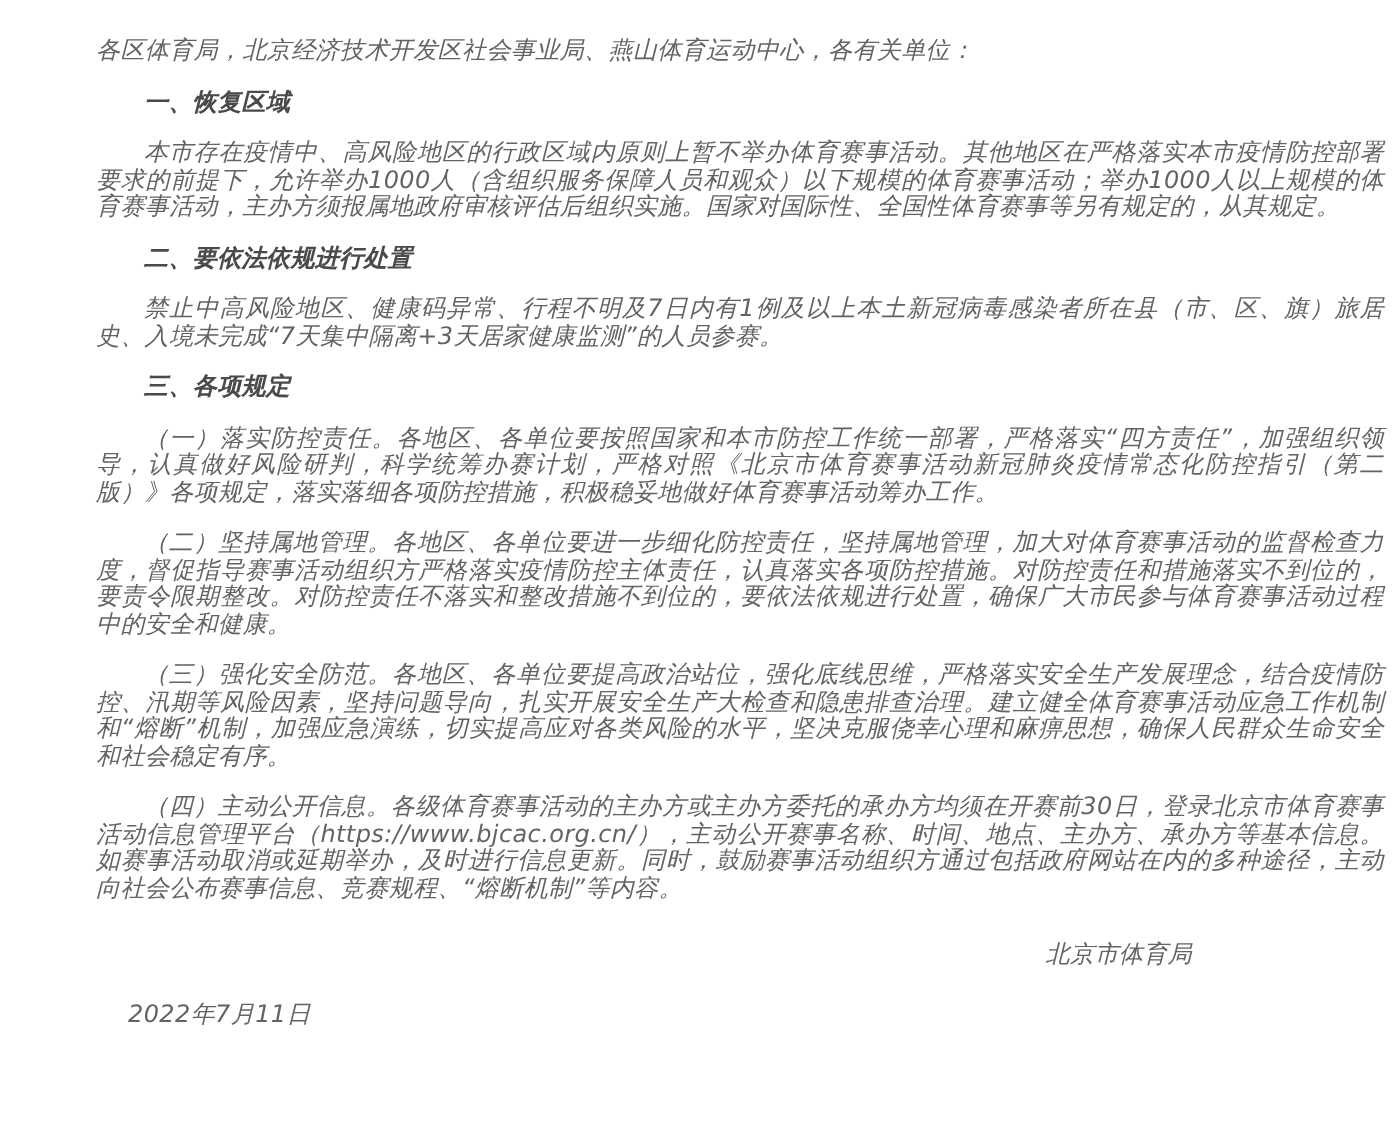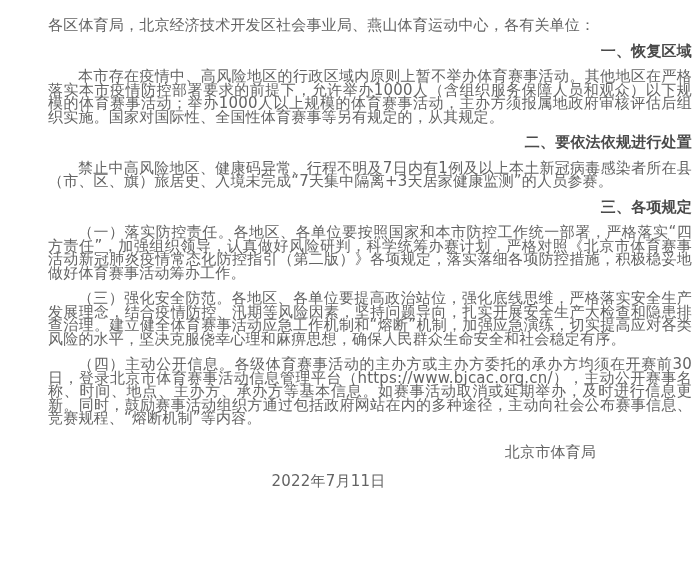--- a/index.html
+++ b/index.html
@@ -10,47 +10,48 @@
   .page {
     box-sizing: border-box;
     width: 700px;
     height: 566px;
     background: #ffffff;
     padding: 19px 8px 0 48px;
     overflow: hidden;
     font-family: "DejaVu Sans", "Liberation Sans", sans-serif;
   }
   .para, .greeting, .heading, .sig-line, .date-line {
-    font-size: 15px;
+    font-size: 12px;
     line-height: 13.5px;
     color: #636363;
     margin: 0 0 12px 0;
     text-align: justify;
     text-indent: 2em;
     letter-spacing: 0.2px;
+    font-style: italic;
   }
   .greeting {
     text-indent: 0;
   }
   .heading {
     font-weight: bold;
     color: #4a4a4a;
-    text-align: right;
+    text-align: left;
   }
   .sig-block {
     margin-top: 20px;
   }
   .sig-line {
     text-align: right;
     text-indent: 0;
     padding-right: 96px;
     margin: 12px 0 12px 0;
   }
   .date-line {
-    text-align: center;
+    text-align: left;
     text-indent: 0;
     padding-right: 83px;
     margin: 16px;
   }
 </style>
 </head>
 <body>
 
 <div class="page">
 
@@ -63,20 +64,21 @@
 
   <h2 class="heading">二、要依法依规进行处置</h2>
 
 
   <p class="para">禁止中高风险地区、健康码异常、行程不明及7日内有1例及以上本土新冠病毒感染者所在县（市、区、旗）旅居史、入境未完成“7天集中隔离+3天居家健康监测”的人员参赛。</p>
 
   <h2 class="heading">三、各项规定</h2>
 
   <p class="para">（一）落实防控责任。各地区、各单位要按照国家和本市防控工作统一部署，严格落实“四方责任”，加强组织领导，认真做好风险研判，科学统筹办赛计划，严格对照《北京市体育赛事活动新冠肺炎疫情常态化防控指引（第二版）》各项规定，落实落细各项防控措施，积极稳妥地做好体育赛事活动筹办工作。</p>
 
+  <p class="para">（二）坚持属地管理。各地区、各单位要进一步细化防控责任，坚持属地管理，加大对体育赛事活动的监督检查力度，督促指导赛事活动组织方严格落实疫情防控主体责任，认真落实各项防控措施。对防控责任和措施落实不到位的，要责令限期整改。对防控责任不落实和整改措施不到位的，要依法依规进行处置，确保广大市民参与体育赛事活动过程中的安全和健康。</p>
 
   <p class="para">（三）强化安全防范。各地区、各单位要提高政治站位，强化底线思维，严格落实安全生产发展理念，结合疫情防控、汛期等风险因素，坚持问题导向，扎实开展安全生产大检查和隐患排查治理。建立健全体育赛事活动应急工作机制和“熔断”机制，加强应急演练，切实提高应对各类风险的水平，坚决克服侥幸心理和麻痹思想，确保人民群众生命安全和社会稳定有序。</p>
 
   <p class="para">（四）主动公开信息。各级体育赛事活动的主办方或主办方委托的承办方均须在开赛前30日，登录北京市体育赛事活动信息管理平台（https://www.bjcac.org.cn/），主动公开赛事名称、时间、地点、主办方、承办方等基本信息。如赛事活动取消或延期举办，及时进行信息更新。同时，鼓励赛事活动组织方通过包括政府网站在内的多种途径，主动向社会公布赛事信息、竞赛规程、“熔断机制”等内容。</p>
 
   <div class="sig-block">
     <p class="sig-line">北京市体育局</p>
     <p class="date-line">2022年7月11日</p>
   </div>
 

